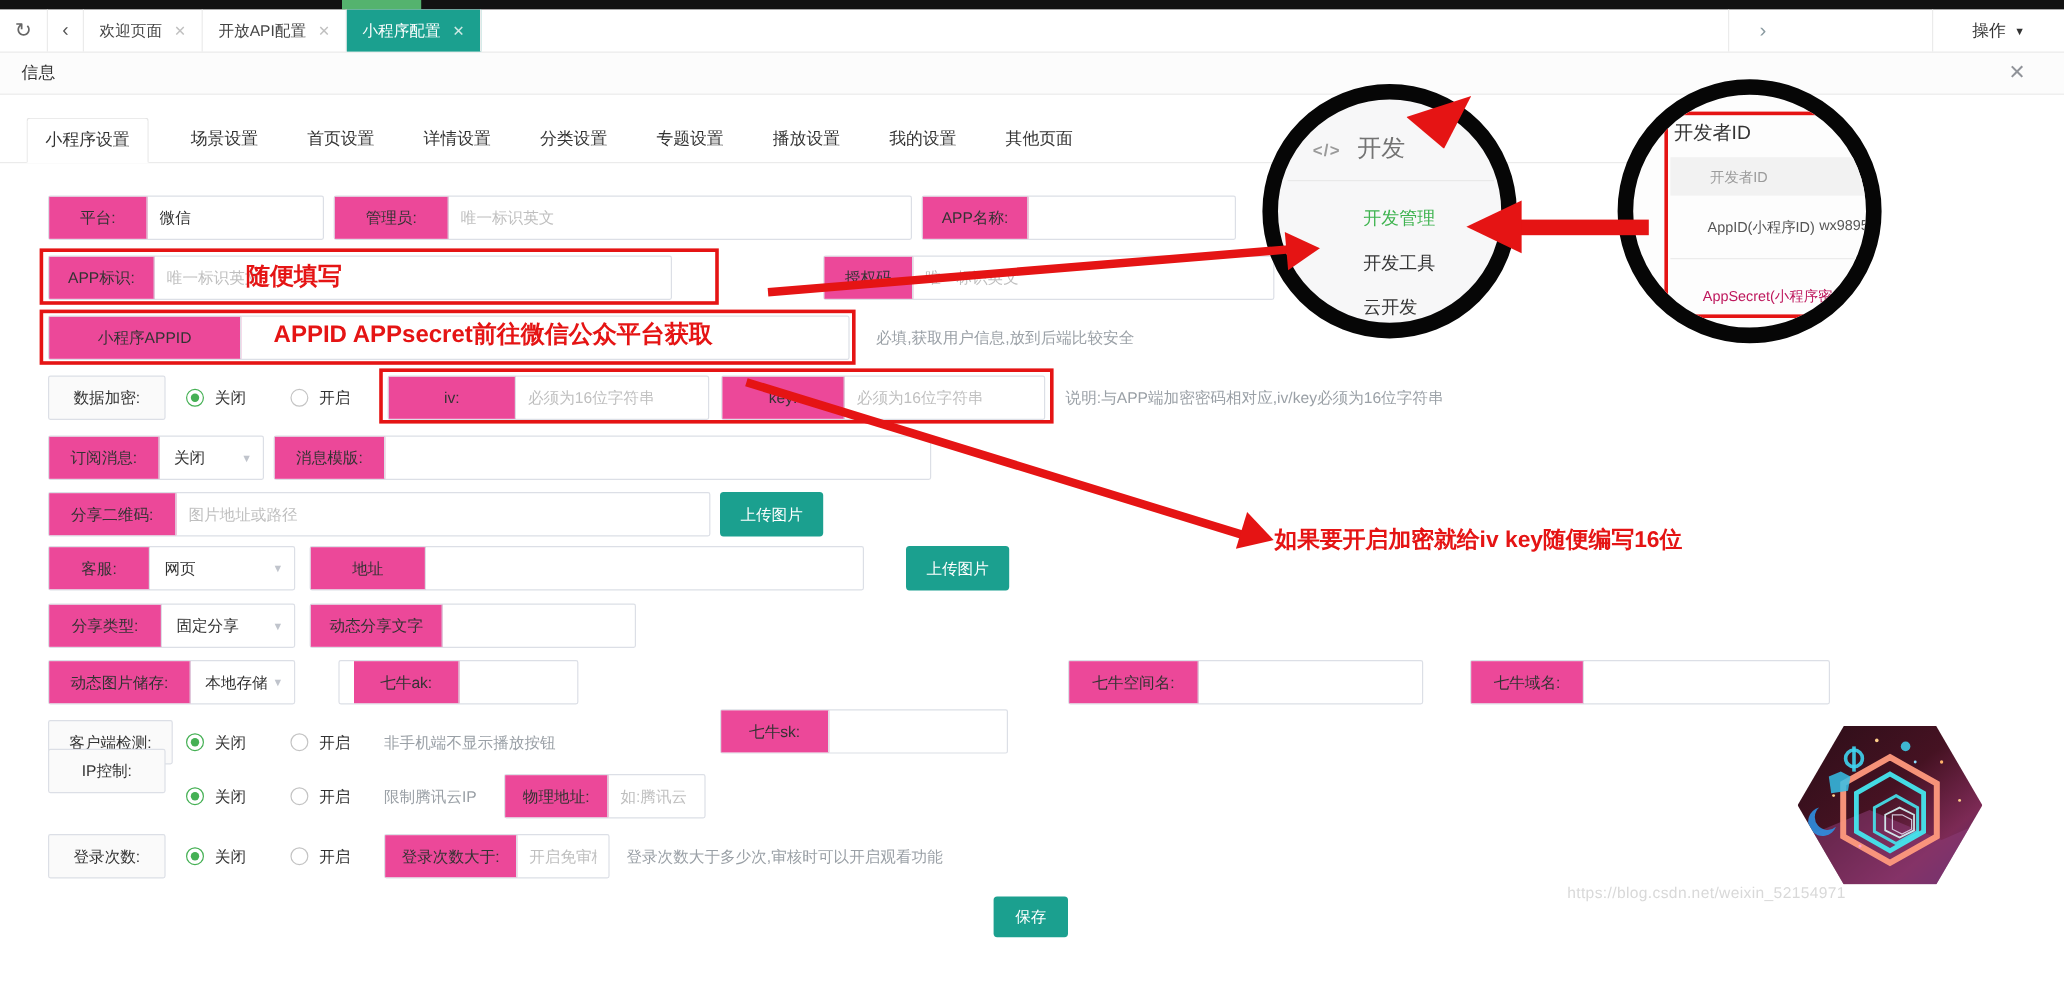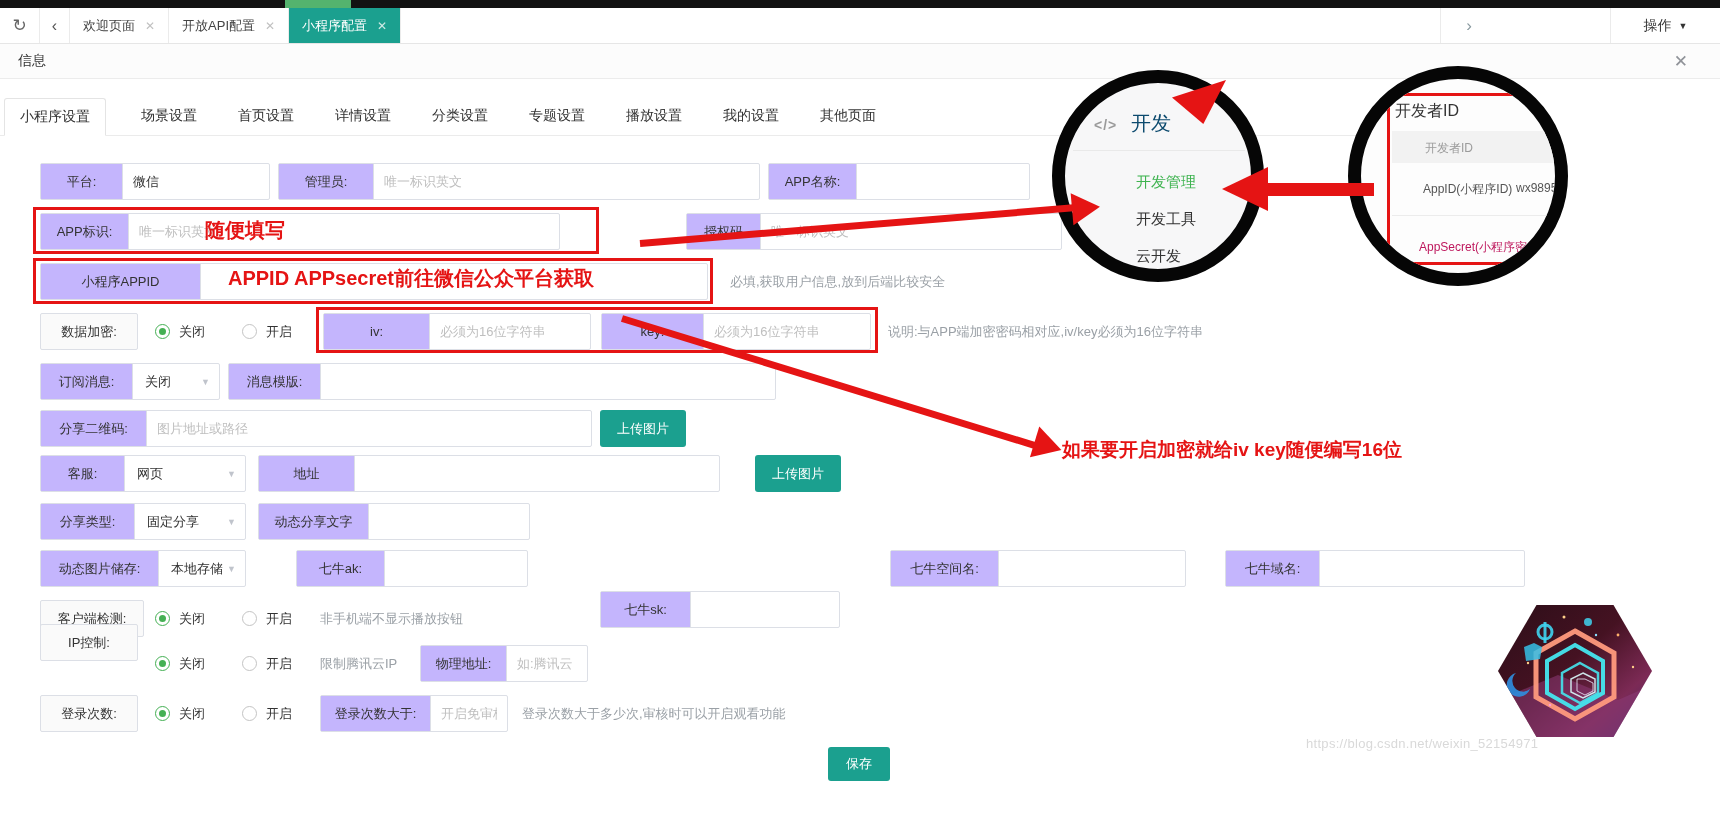--- a/index.html
+++ b/index.html
@@ -32,30 +32,30 @@
 
   
   .infobar { position:absolute; left:0; top:44px; width:1720px; height:35px; background:#fcfcfc;
     border-bottom:1px solid #ececec; display:flex; align-items:center; padding:0 18px; }
   .infobar .ititle { font-size:14px; color:#333; }
   .infobar .iclose { margin-left:auto; color:#909399; font-size:17px; cursor:pointer;
     padding-right:14px; }
 
   
   .navstrip { position:absolute; left:0; top:97px; width:1448px; height:39px;
-    border-bottom:1px solid #ebebeb; display:flex; align-items:flex-end; padding-left:4px; }
+    border-bottom:1px solid #ebebeb; display:flex; align-items:flex-end; padding-left:22px; }
   .navtab { font-size:14px; color:#333; height:38px; display:flex; align-items:center;
     margin-right:29px; padding:0 6px; cursor:pointer; white-space:nowrap; }
   .navtab.active { border:1px solid #e4e4e4; border-bottom:1px solid #fff; border-radius:3px 3px 0 0;
     background:#fff; margin-bottom:-1px; padding:0 15px; }
 
   
   .grp { position:absolute; height:37px; border:1px solid var(--border); border-radius:2px;
     background:#fff; display:flex; align-items:stretch; }
-  .grp .lbl { background:#c4b5fd; border-right:1px solid var(--border); display:flex;
+  .grp .lbl { background:#ec4899; border-right:1px solid var(--border); display:flex;
     align-items:center; justify-content:center; padding:0 10px; font-size:13px; color:#333;
     white-space:nowrap; flex:0 0 auto; }
   .grp input { border:none; outline:none; flex:1 1 auto; min-width:0; padding:0 10px;
     font-size:13px; color:#333; background:transparent; height:100%;
     font-family:"Liberation Sans","DejaVu Sans",sans-serif; }
   .grp input::placeholder { color:#bfbfbf; }
   .selval { flex:1; display:flex; align-items:center; justify-content:space-between;
     padding:0 9px 0 12px; font-size:13px; color:#333; cursor:pointer; }
   .caret { color:#c0c4cc; font-size:9px; }
   .lblbox { position:absolute; height:37px; border:1px solid var(--border); border-radius:2px;
@@ -230,21 +230,21 @@
   <input style="">
 </div>
 
 <div class="grp" style="left:40px;top:550px;width:206px;">
   <div class="lbl" style="flex-basis:118px;">动态图片储存:</div>
   <div class="selval">
     <span>本地存储</span>
     <span class="caret">▼</span>
   </div>
 </div>
-<div class="grp" style="left:296px;top:550px;width:232px;">
+<div class="grp" style="left:282px;top:550px;width:200px;padding-left:12px;">
   <div class="lbl" style="flex-basis:88px;">七牛ak:</div>
   <input style="">
 </div>
 <div class="grp" style="left:600px;top:550px;width:240px;margin-top:41px;">
   <div class="lbl" style="flex-basis:90px;">七牛sk:</div>
   <input style="">
 </div>
 <div class="grp" style="left:890px;top:550px;width:296px;">
   <div class="lbl" style="flex-basis:108px;">七牛空间名:</div>
   <input style="">
@@ -297,21 +297,21 @@
 <div class="redbox" style="left:33px;top:207px;width:566px;height:47px;"></div>
 <div class="redbox" style="left:33px;top:258px;width:680px;height:46px;"></div>
 <div class="redbox" style="left:316px;top:307px;width:562px;height:46px;"></div>
 
 <div class="redtext" style="left:205px;top:217px;font-size:20px;">随便填写</div>
 <div class="redtext" style="left:228px;top:265px;font-size:20px;">APPID APPsecret前往微信公众平台获取</div>
 <div class="redtext" style="left:1062px;top:437px;font-size:19px;">如果要开启加密就给iv key随便编写16位</div>
 
 <div class="anncircle c1">
   <span class="cin" style="left:29px;top:34px;font-size:14px;font-weight:bold;color:#9a9a9a;letter-spacing:1px;">&lt;/&gt;</span>
-  <span class="cin" style="left:66px;top:27px;font-size:20px;color:#0c4a6e;">开发</span>
+  <span class="cin" style="left:66px;top:27px;font-size:20px;color:#737373;">开发</span>
   <div class="cin" style="left:8px;top:67px;width:172px;height:1px;background:#e9e9e9;"></div>
   <span class="cin" style="left:71px;top:90px;font-size:15px;color:#3eb34f;">开发管理</span>
   <span class="cin" style="left:71px;top:127px;font-size:15px;color:#333;">开发工具</span>
   <span class="cin" style="left:71px;top:164px;font-size:15px;color:#333;">云开发</span>
 </div>
 
 <div class="anncircle c2">
   <span class="cin" style="left:34px;top:22px;font-size:16px;color:#333;">开发者ID</span>
   <div class="cin" style="left:26px;top:14px;width:210px;height:172px;border:3px solid #E51414;"></div>
   <div class="cin" style="left:31px;top:52px;width:180px;height:32px;background:#f2f2f2;"></div>

